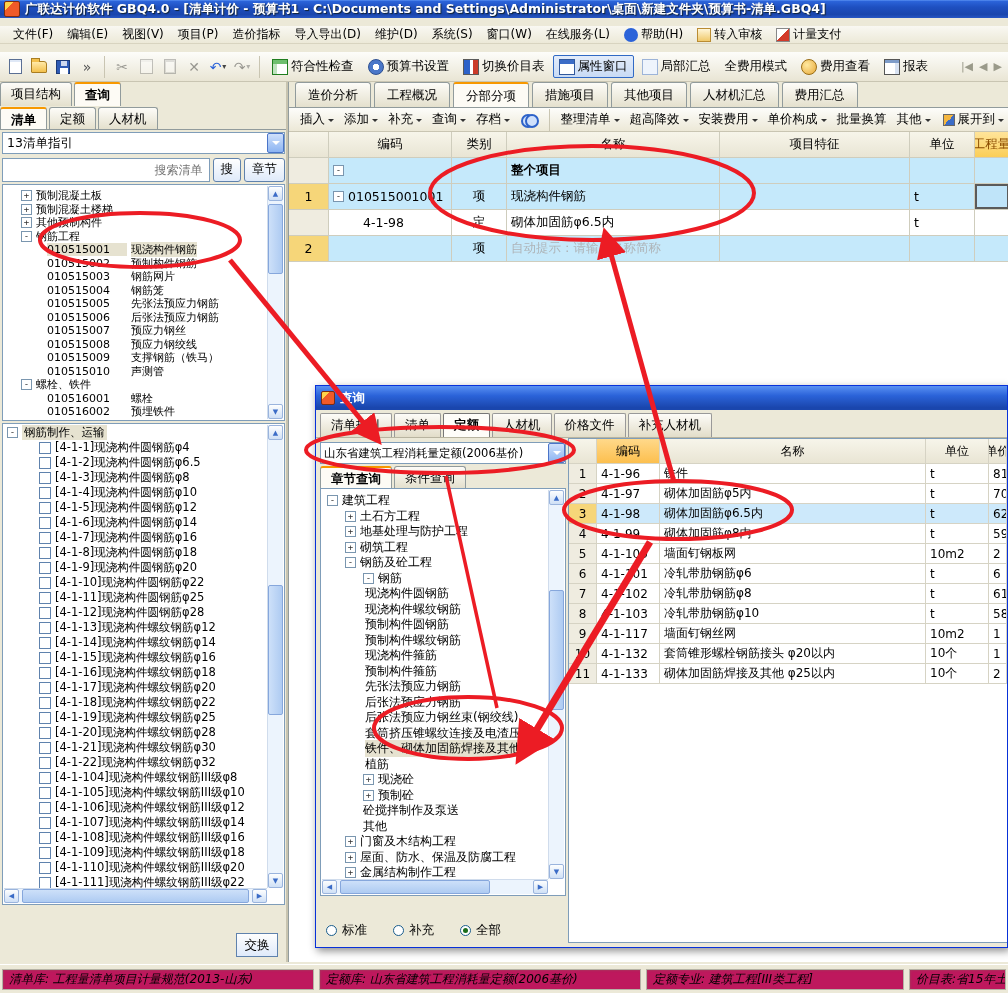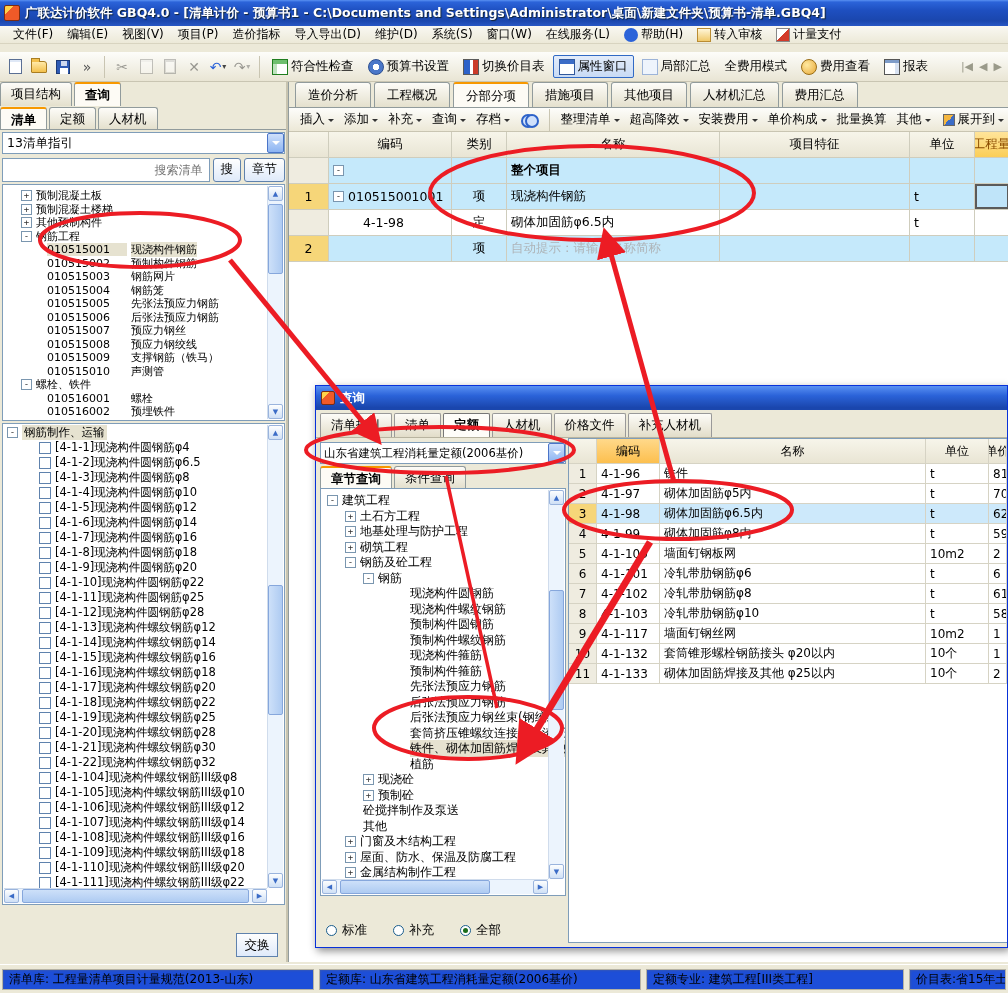--- a/index.html
+++ b/index.html
@@ -1,20 +1,20 @@
 <!DOCTYPE html>
 <html><head>
 <meta charset="utf-8">
 <style>
   * { margin:0; padding:0; box-sizing:border-box; }
   html,body { width:1008px; height:993px; overflow:hidden; }
   body { font-family:"DejaVu Sans","Liberation Sans",sans-serif; background:#ece9d8; position:relative; font-size:12px; color:#000; }
 
   
-  .titlebar { position:absolute; left:0; top:0; width:1008px; height:26px;
+  .titlebar { position:absolute; left:0; top:0; width:1008px; height:18px;
     background:linear-gradient(180deg,#5a91f2 0%,#2b63d9 8%,#1e4fc0 40%,#1a46ad 80%,#2857c4 100%);
     display:flex; align-items:center; padding:0 4px; color:#fff; font-weight:bold; font-size:12.5px;
     text-shadow:1px 1px 1px #123; white-space:nowrap; overflow:hidden; }
   .appicon { width:16px; height:16px; margin-right:5px; border-radius:2px;
     background:linear-gradient(135deg,#ffd24a 0 30%,#f05a28 30% 100%); border:1px solid #7a2c12; flex:none; }
 
   
   .menubar { position:absolute; left:0; top:26px; width:1008px; height:18px;
     background:linear-gradient(#f9f8f2,#ece9d8); border-bottom:1px solid #d8d4c0;
     display:flex; align-items:center; padding-left:6px; }
@@ -138,21 +138,21 @@
   .qtabs { height:28px; display:flex; align-items:flex-end; padding:3px 4px 0; gap:2px; border-bottom:1px solid #b8b4a0; }
   .qtab { padding:3px 10px; border:1px solid #999; border-bottom:none; border-radius:2px 2px 0 0; background:linear-gradient(#fdfcf8,#e2ddc9); font-size:12.5px; }
   .qtab.active { background:#fefdf9; font-weight:bold; border-color:#777; }
   .qleft { position:absolute; left:4px; top:56px; width:246px; height:500px; }
   .qdrop { position:absolute; left:0; top:0; width:246px; height:22px; background:#fff; border:1px solid #7f9db9; display:flex; align-items:center; }
   .qdrop .ddtext { flex:1; padding:0 3px; font-size:11.5px; white-space:nowrap; overflow:hidden; }
   .qsubtabs { position:absolute; left:0; top:24px; height:22px; display:flex; }
   .qtreebox { position:absolute; left:0; top:46px; width:246px; height:408px; background:#fff; border:1px solid #7f9db9; overflow:hidden; }
   .qtrow { height:15.5px; display:flex; align-items:center; gap:4px; white-space:nowrap; font-size:12px; }
   .qtrow.qlv0 { padding-left:6px; } .qtrow.qlv1 { padding-left:24px; }
-  .qtrow.qlv2 { padding-left:42px; } .qtrow.qlv3 { padding-left:89px; }
+  .qtrow.qlv2 { padding-left:42px; } .qtrow.qlv3 { padding-left:44px; }
   .qtrow.sel .lbl { background:#e6e2d0; }
   .qradios { position:absolute; left:6px; top:478px; width:240px; height:20px; display:flex; gap:26px; align-items:center; font-size:12.5px; }
   .radio { display:flex; align-items:center; gap:5px; }
   .rdot { width:11px; height:11px; border:1px solid #1a5d8c; border-radius:50%; background:#fff; position:relative; flex:none; }
   .radio.on .rdot::after { content:""; position:absolute; left:2px; top:2px; width:5px; height:5px; border-radius:50%; background:#1c6e1c; }
   .qright { position:absolute; left:252px; top:52px; right:0; bottom:4px; background:#fff; border:1px solid #7f9db9; border-right:none; overflow:hidden; }
   .qgrow { display:flex; height:20px; border-bottom:1px solid #d6d3c4; font-size:12px; }
   .qcell { border-right:1px solid #d6d3c4; padding:0 4px; display:flex; align-items:center; overflow:hidden; white-space:nowrap; }
   .q-num { width:28px; justify-content:center; background:#efece0; flex:none; }
   .q-code { width:63px; flex:none; }
@@ -160,21 +160,21 @@
   .q-unit { width:63px; flex:none; }
   .q-price { flex:1; }
   .qghead { height:25px; }
   .qghead .qcell { background:linear-gradient(#f7f5ea,#e9e5d4); justify-content:center; }
   .qghead .q-code { background:linear-gradient(#ffd98a,#fcbf4e); }
   .qgrow.sel { background:#cde9fb; }
   .qgrow.sel .q-num { background:#f6d679; }
 
   
   .statusbar { position:absolute; left:0; top:964px; width:1008px; height:29px; background:#ece9d8; border-top:1px solid #fff; display:flex; align-items:center; gap:5px; padding:0 2px; }
-  .sseg { height:21px; border:1px solid #b5b2a5; box-shadow:inset 1px 1px 2px rgba(120,115,95,.25); background:#1d4ed8; display:flex; align-items:center; padding:0 6px; white-space:nowrap; overflow:hidden; font-size:12px; }
+  .sseg { height:21px; border:1px solid #b5b2a5; box-shadow:inset 1px 1px 2px rgba(120,115,95,.25); background:#be185d; display:flex; align-items:center; padding:0 6px; white-space:nowrap; overflow:hidden; font-size:12px;font-style:italic; }
 
   .overlay { position:absolute; left:0; top:0; width:1008px; height:993px; z-index:60; pointer-events:none; }
 </style>
 </head>
 <body>
 
 <div class="titlebar">
   <span class="appicon"></span>
   <span>广联达计价软件 GBQ4.0 - [清单计价 - 预算书1 - C:\Documents and Settings\Administrator\桌面\新建文件夹\预算书-清单.GBQ4]</span>
 </div>

